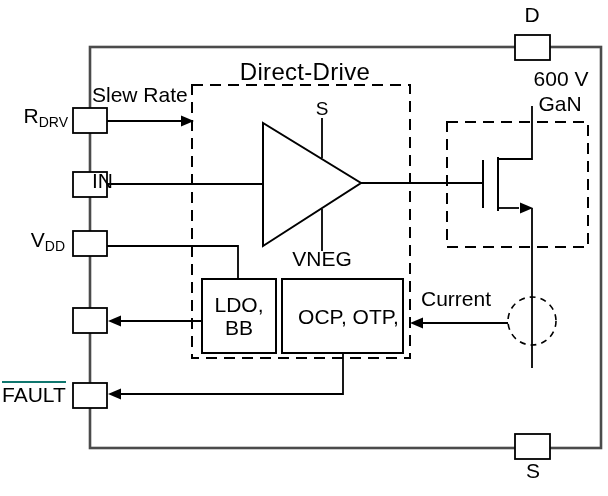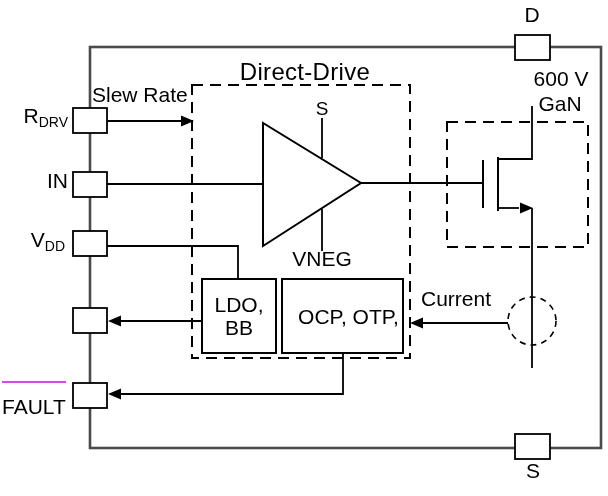--- a/index.html
+++ b/index.html
@@ -5,21 +5,21 @@
   html,body{margin:0;padding:0;background:#fff;}
   .stage{
     position:relative;width:608px;height:496px;background:#fff;
     font-family:"Liberation Sans",sans-serif;color:#000;overflow:hidden;
   }
   .stage svg{position:absolute;left:0;top:0;}
   .lbl{position:absolute;white-space:nowrap;line-height:1.12;font-size:21px;color:#000;}
   .right{text-align:right;}
   .ctr{transform:translateX(-50%);}
   .sub{font-size:14px;vertical-align:-4px;letter-spacing:0;}
-  .ovl{display:inline-block;border-top:2px solid #d946ef;padding-top:13px;line-height:1;}
+  .ovl{display:inline-block;border-top:2px solid #0f766e;padding-top:1px;line-height:1;}
   .title{font-size:24px;letter-spacing:0.3px;}
   .blocktext{
     position:absolute;display:flex;flex-direction:column;justify-content:center;
     align-items:center;font-size:21px;line-height:23px;
     font-family:"Liberation Sans",sans-serif;color:#000;
   }
 </style>
 </head>
 <body>
 
@@ -79,21 +79,21 @@
       <polygon points="533,208 520,202.5 520,213.5"></polygon>
     </g>
   </svg>
 
   <div class="lbl title ctr" style="left:305px;top:59px;">Direct-Drive</div>
 
   <div class="lbl" style="left:92px;top:83px;">Slew Rate</div>
 
   <div class="lbl right" style="left:0;top:104px;width:68px;"><span>R</span><span class="sub">DRV</span></div>
 
-  <div class="lbl right" style="left:0;top:169px;width:68px;"><span>IN</span></div>
+  <div class="lbl right" style="left:0;top:169px;width:68px;padding-left:45px;"><span>IN</span></div>
 
   <div class="lbl right" style="left:0;top:228px;width:65px;"><span>V</span><span class="sub">DD</span></div>
 
 
   <div class="lbl" style="left:2px;top:381px;"><span class="ovl">FAULT</span></div>
 
   <div class="lbl ctr" style="left:532px;top:3px;">D</div>
 
   <div class="lbl ctr" style="left:533px;top:459px;">S</div>
 

